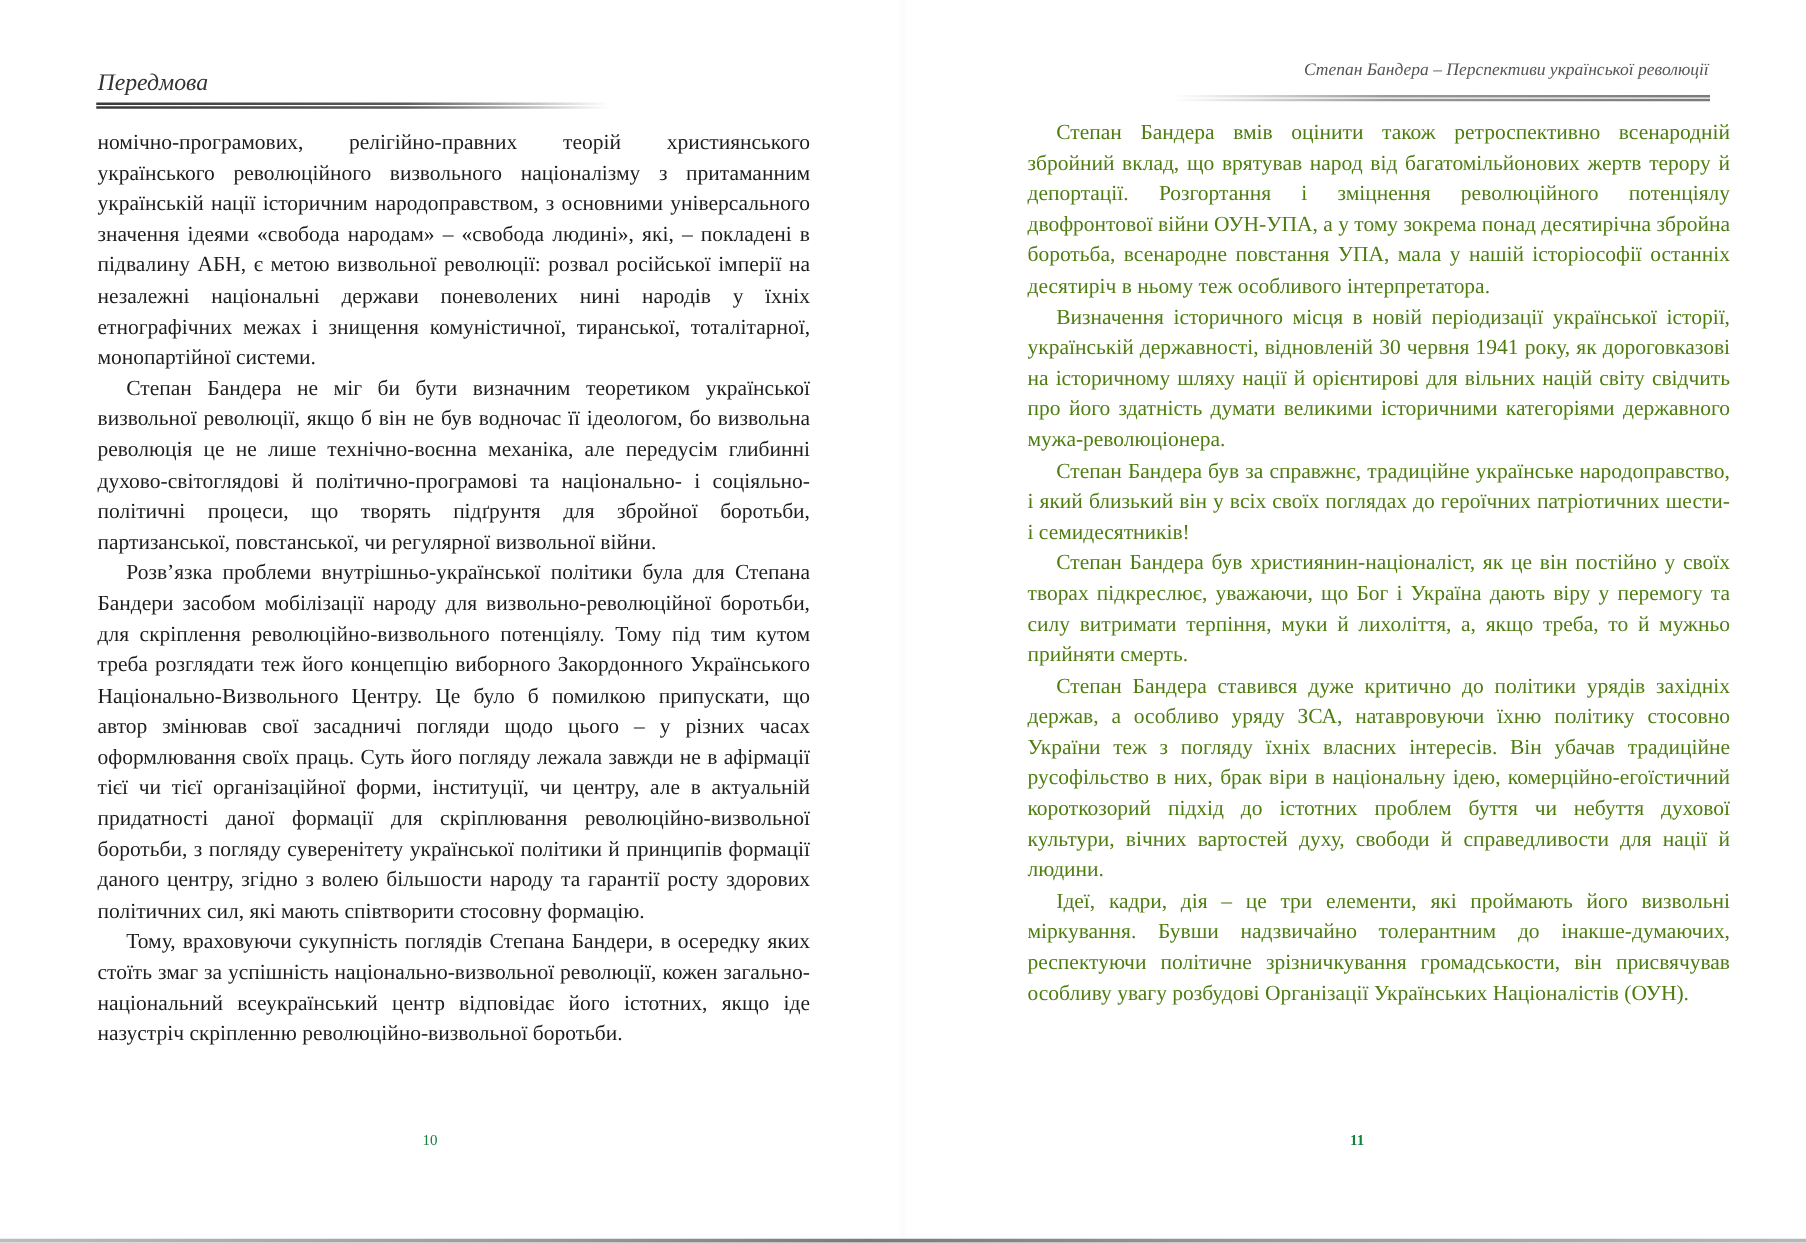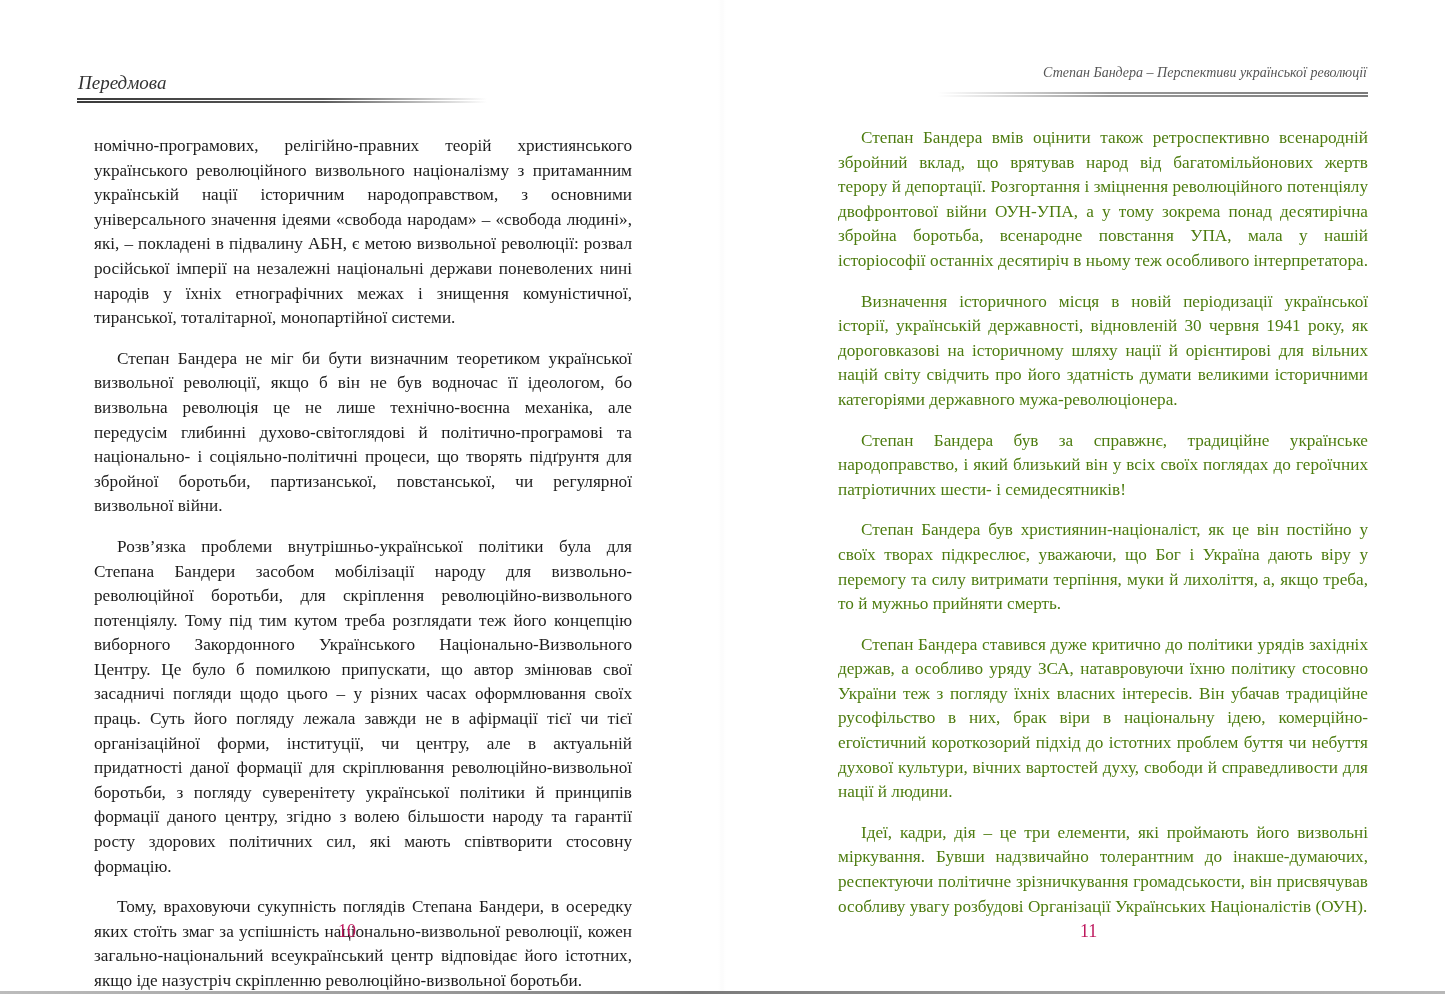--- a/index.html
+++ b/index.html
@@ -17,21 +17,21 @@
     }
     .spread {
       position: absolute;
       left: 0; top: 0;
       width: 1445px;
       height: 994px;
       background: #ffffff;
     }
     .page {
       position: absolute;
-      top: 16px;
+      top: 0;
       height: 868px;
     }
     .page-left { left: 0; width: 722px; }
     .page-right { left: 722px; width: 723px; }
 
     .running-head {
       position: absolute;
       font-style: italic;
       font-size: 19px;
       color: #333;
@@ -65,33 +65,33 @@
       position: absolute;
       font-size: 17.2px;
       line-height: 24.6px;
       text-align: justify;
       hyphens: manual;
     }
     .page-left .body-text { left: 78px; top: 102px; width: 570px; }
     .page-right .body-text { left: 100px; top: 94px; width: 562px; color: #4d7c0f; }
 
     .body-text p {
-      margin: 16px;
+      margin: 0;
       text-indent: 23px;
     }
     .body-text p.continuation { text-indent: 0; }
 
     .folio {
       position: absolute;
       top: 905px;
-      font-size: 18px;
-      color: #be185d;
+      font-size: 12px;
+      color: #15803d;
     }
     .page-left .folio { left: 338px; }
-    .page-right .folio { left: 358px; }
+    .page-right .folio { left: 358px; font-weight: bold; }
 
     .gutter-shadow {
       position: absolute;
       left: 718px;
       top: 0;
       width: 8px;
       height: 994px;
       background: linear-gradient(to right, rgba(0,0,0,0) 0%, rgba(0,0,0,0.015) 50%, rgba(0,0,0,0) 100%);
     }
     .bottom-edge {

